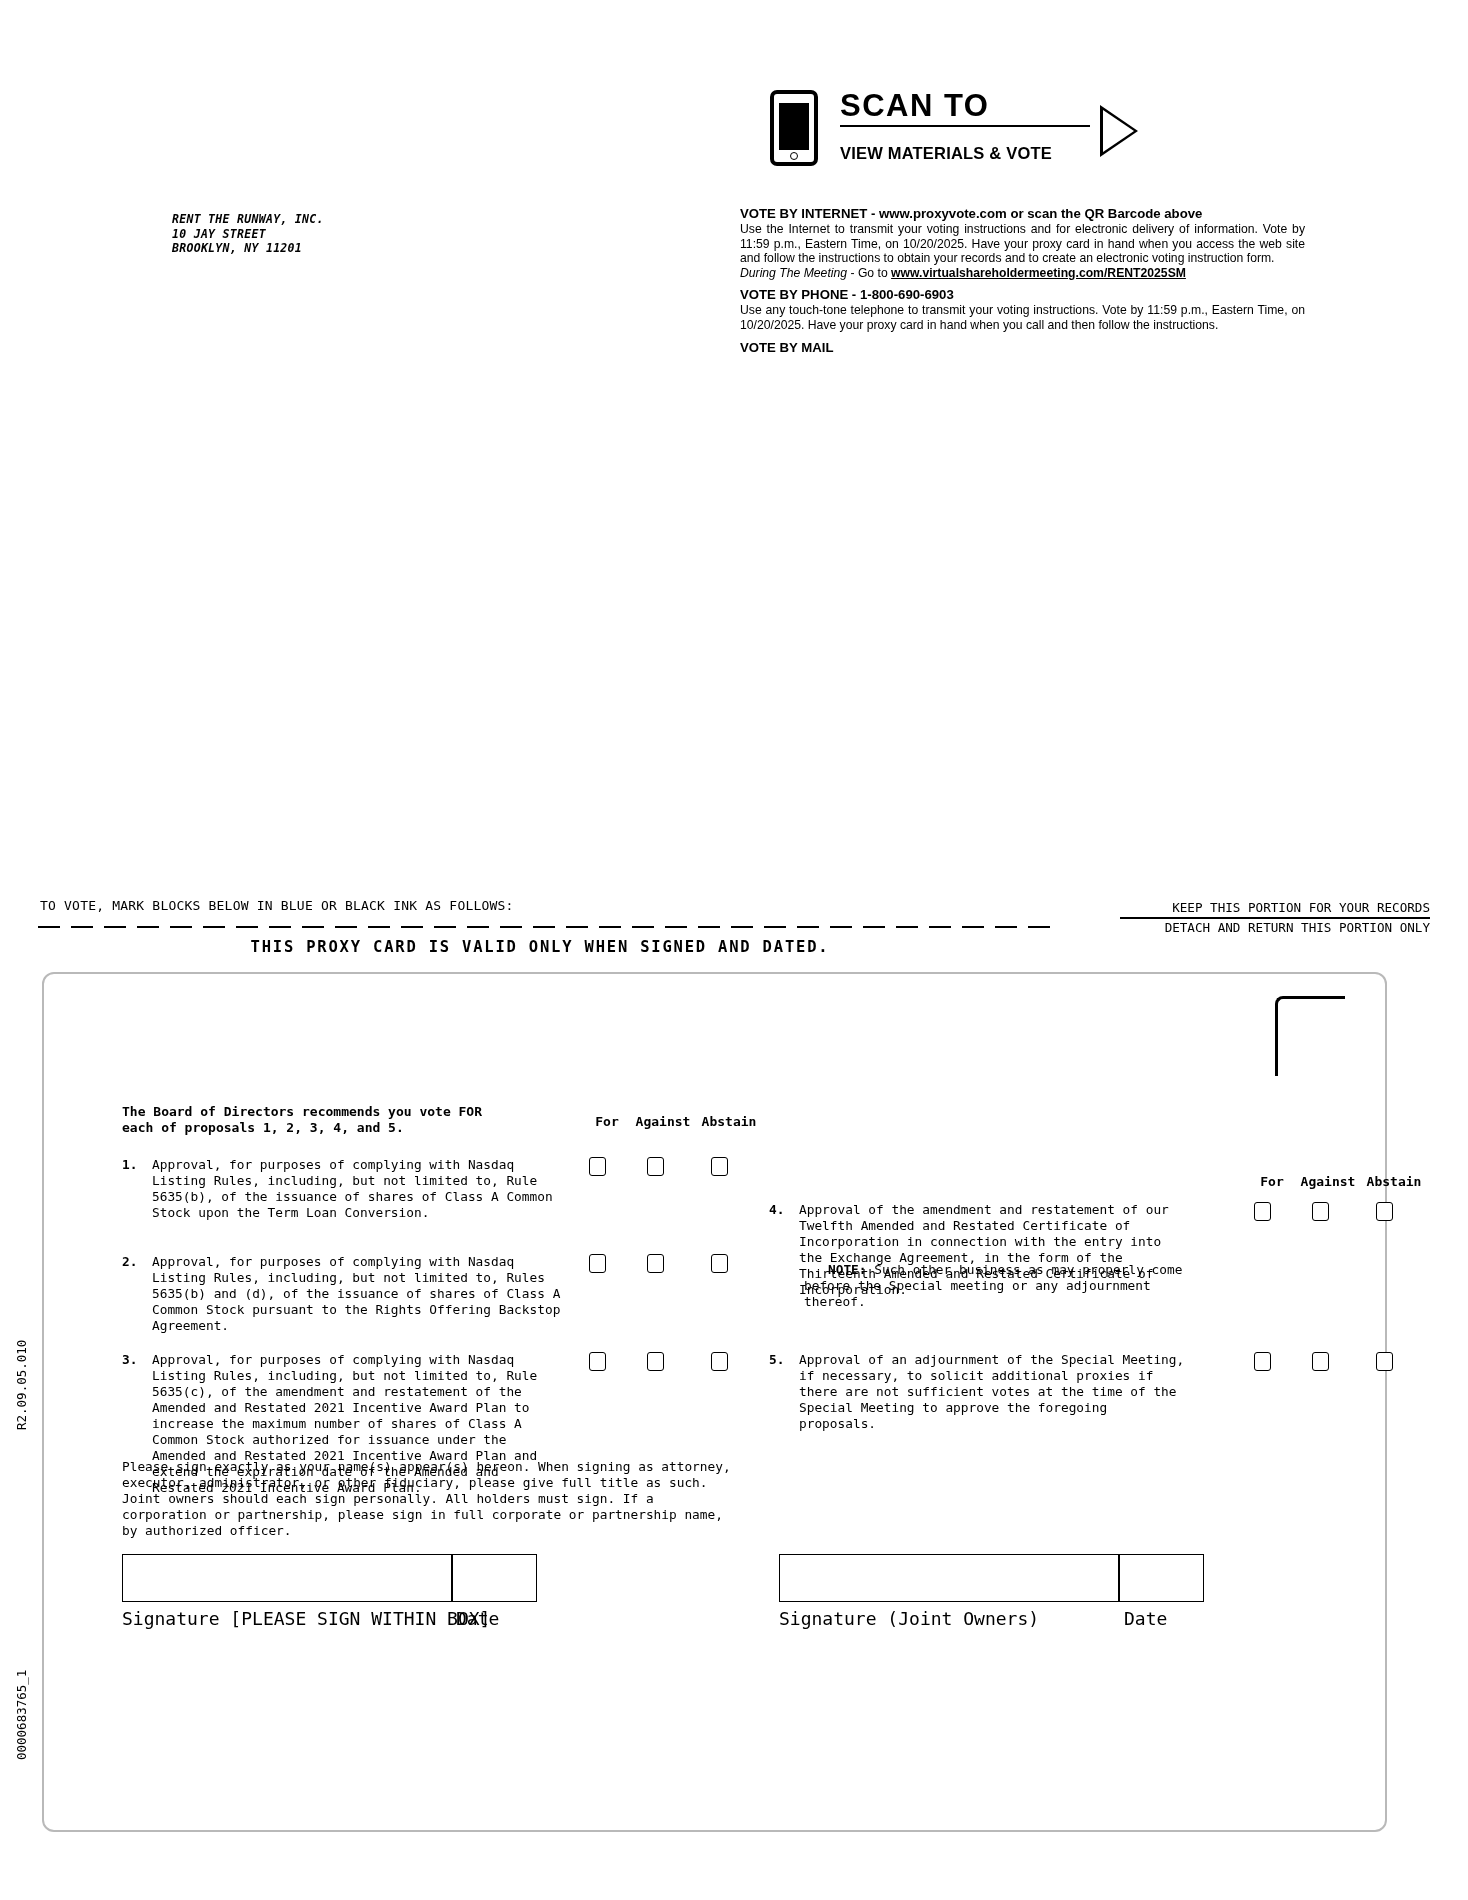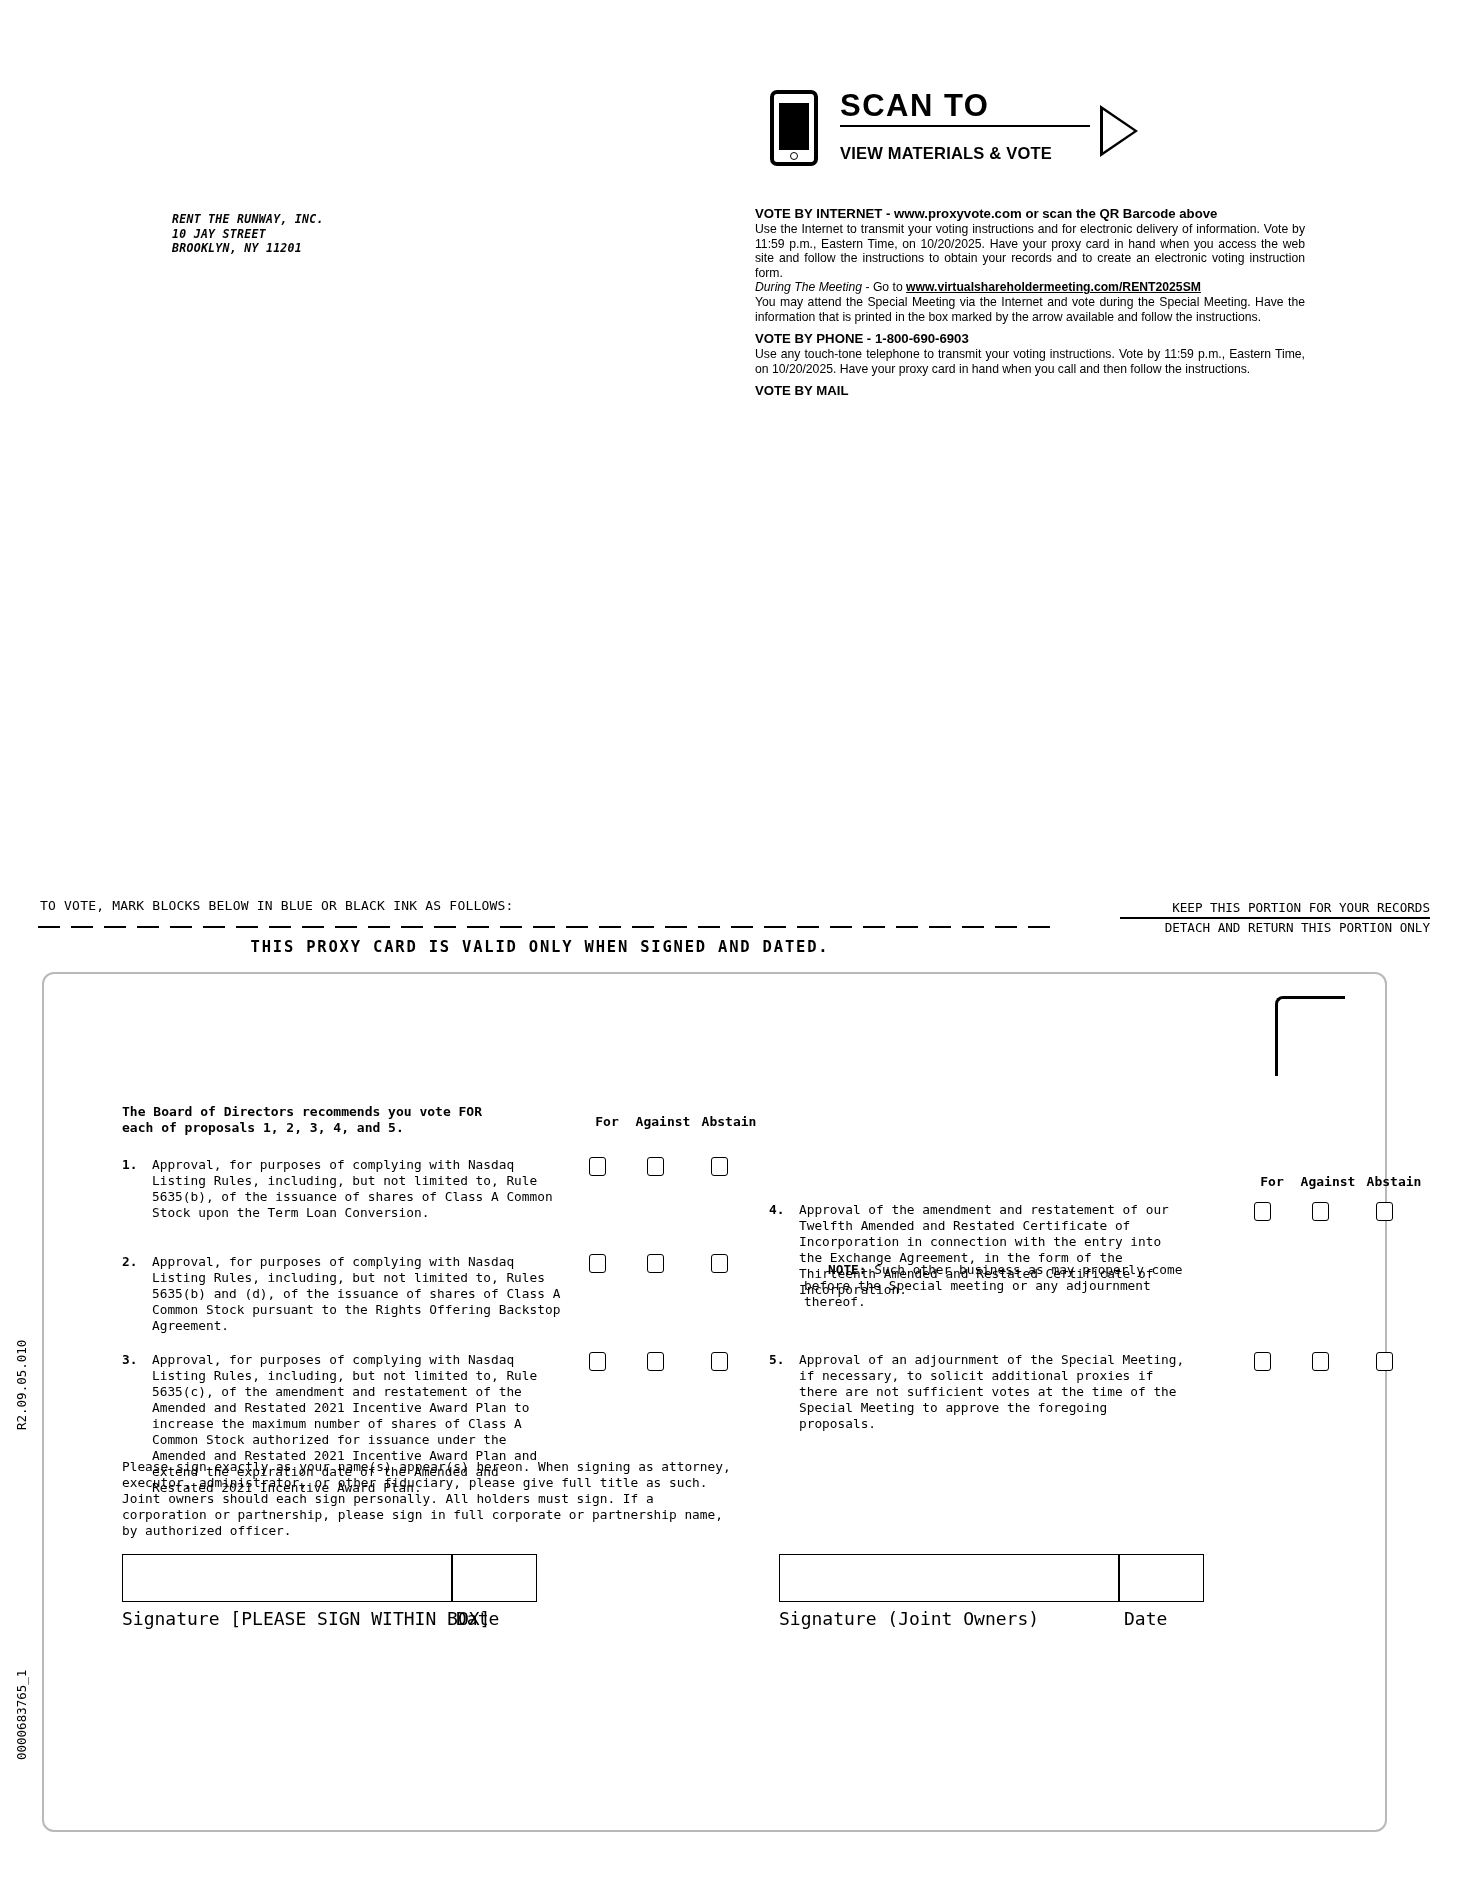--- a/index.html
+++ b/index.html
@@ -120,21 +120,21 @@
     width: 565px;
     font-size: 12.2px;
     line-height: 14.6px;
   }
   #vote-instructions .head {
     font-weight: bold;
     font-size: 13.2px;
     line-height: 17px;
   }
   #vote-instructions p {
-    margin: 0 0 0 15px;
+    margin: 0 0 0 0;
     text-align: justify;
   }
   #vote-instructions .gap {
     height: 6px;
   }
   #vote-instructions .ital {
     font-style: italic;
   }
   #vote-instructions .ul {
     text-decoration: underline;
@@ -347,21 +347,20 @@
 </div>
 
 <div id="address-block">RENT THE RUNWAY, INC.
 10 JAY STREET
 BROOKLYN, NY 11201</div>
 
 <div id="vote-instructions">
   <p class="head">VOTE BY INTERNET - www.proxyvote.com or scan the QR Barcode above</p>
   <p>Use the Internet to transmit your voting instructions and for electronic delivery of information. Vote by 11:59 p.m., Eastern Time, on 10/20/2025. Have your proxy card in hand when you access the web site and follow the instructions to obtain your records and to create an electronic voting instruction form.</p>
   <p><span class="ital">During The Meeting</span><span> - Go to </span><span class="ul">www.virtualshareholdermeeting.com/RENT2025SM</span></p>
-  <p>You may attend the Special Meeting via the Internet and vote during the Special Meeting. Have the information that is printed in the box marked by the arrow available and follow the instructions.</p>
   <div class="gap"></div>
   <p class="head">VOTE BY PHONE - 1-800-690-6903</p>
   <p>Use any touch-tone telephone to transmit your voting instructions. Vote by 11:59 p.m., Eastern Time, on 10/20/2025. Have your proxy card in hand when you call and then follow the instructions.</p>
   <div class="gap"></div>
   <p class="head">VOTE BY MAIL</p>
 </div>
 
 <div id="mark-line">TO VOTE, MARK BLOCKS BELOW IN BLUE OR BLACK INK AS FOLLOWS:</div>
 <div id="dash-row">
   <span class="d"></span><span class="d"></span><span class="d"></span><span class="d"></span><span class="d"></span><span class="d"></span><span class="d"></span><span class="d"></span><span class="d"></span><span class="d"></span><span class="d"></span><span class="d"></span><span class="d"></span><span class="d"></span><span class="d"></span><span class="d"></span><span class="d"></span><span class="d"></span><span class="d"></span><span class="d"></span><span class="d"></span><span class="d"></span><span class="d"></span><span class="d"></span><span class="d"></span><span class="d"></span><span class="d"></span><span class="d"></span><span class="d"></span><span class="d"></span><span class="d"></span>

